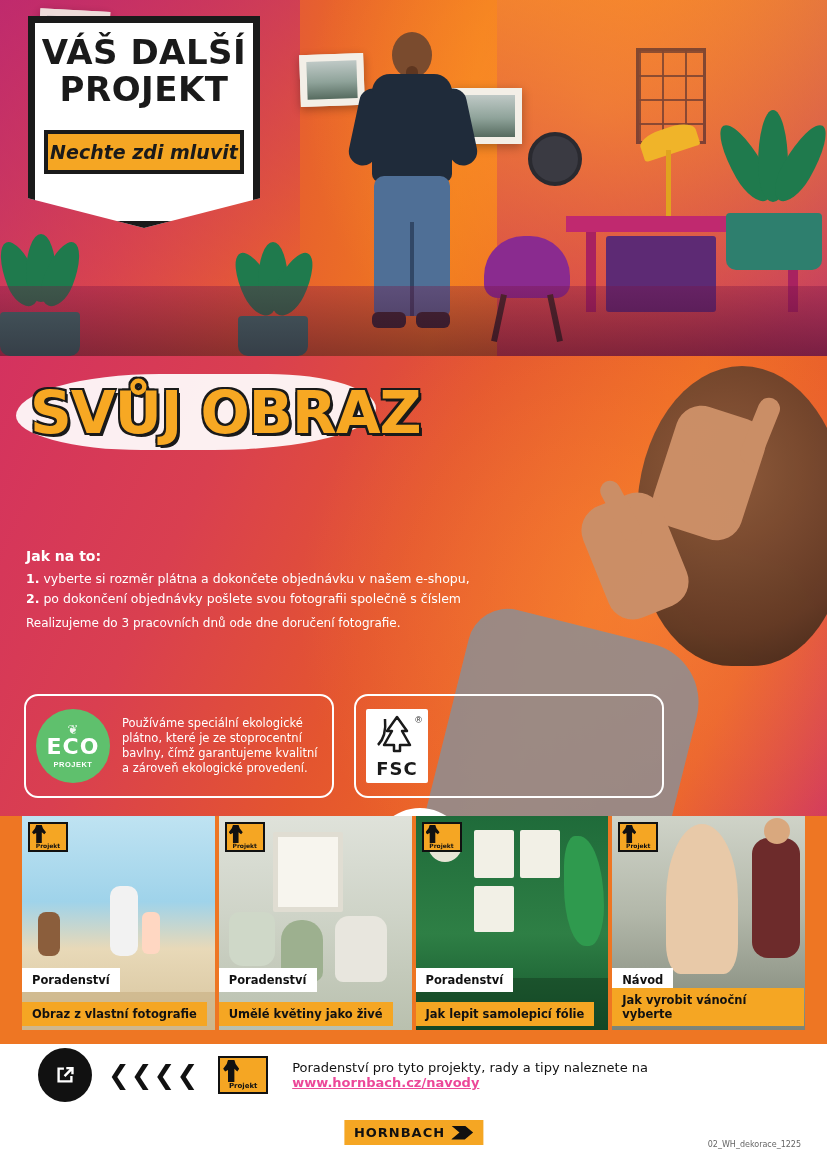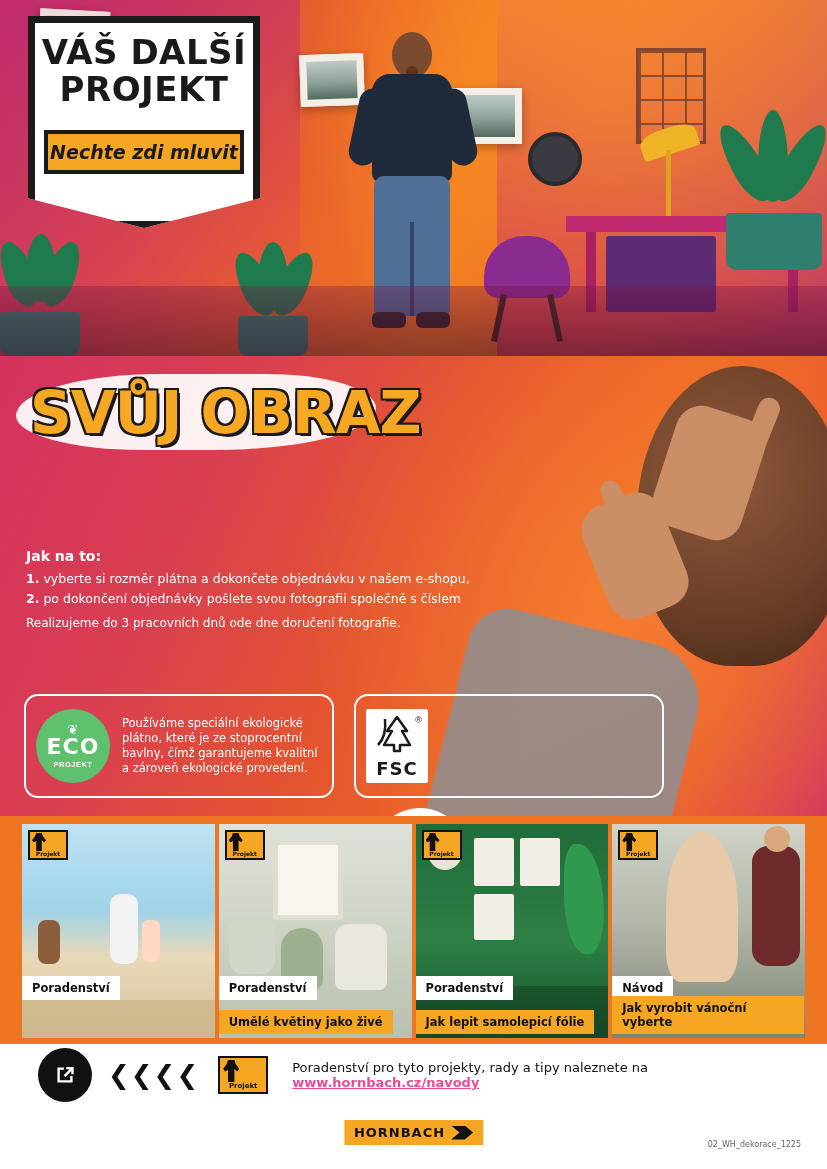--- a/index.html
+++ b/index.html
@@ -257,21 +257,21 @@
     flex-shrink:0; border-radius:2px; padding-bottom:4px; position:relative;
   }
   .fsc-tree { position:absolute; left:10px; top:6px; width:42px; height:38px; }
   .fsc-logo .fsc-text { font-size:18px; font-weight:bold; letter-spacing:1px; font-family:"DejaVu Sans", sans-serif; }
   .fsc-logo .fsc-r { position:absolute; right:6px; top:6px; font-size:9px; }
 
   
   .cards {
     position:absolute; left:0; top:816px; width:827px; height:228px;
     background:#ee7623;
-    padding:8px 22px;
+    padding:0 22px;
     display:flex; gap:4px;
   }
   .card {
     position:relative; width:195px; height:214px; margin-top:0; overflow:hidden;
   }
   .card .photo { position:absolute; inset:0; }
   .c1 .photo { background: linear-gradient(180deg, #bfe3f2 0%, #9fd3ea 40%, #e8d9b8 62%, #d6c39c 100%); }
   .c2 .photo { background: linear-gradient(180deg, #dfe2da 0%, #cfd4c8 45%, #b9c0ae 100%); }
   .c3 .photo { background: linear-gradient(180deg, #1f6b3a 0%, #2e7f45 55%, #14532b 100%); }
   .c4 .photo { background: linear-gradient(180deg, #cfd3c8 0%, #b3b8aa 45%, #7d8476 100%); }
@@ -494,20 +494,21 @@
         <div class="blob" style="left:16px;top:96px;width:22px;height:44px;background:#8b5e3c;border-radius:8px;"></div>
         <div class="blob" style="left:88px;top:70px;width:28px;height:70px;background:#f2f2f2;border-radius:10px;"></div>
         <div class="blob" style="left:120px;top:96px;width:18px;height:42px;background:#ffd7c2;border-radius:6px;"></div>
         <div class="blob" style="left:0;bottom:0;width:195px;height:38px;background:rgba(200,175,130,0.6);border-radius:0;"></div>
       </div>
       <div class="proj-badge">
         <span class="worker"></span>
         <span>Projekt</span>
       </div>
       <div class="cat">Poradenství</div>
+      <div class="title">Obraz z vlastní fotografie</div>
     </div>
 
     <div class="card c2">
       <div class="photo"></div>
       <div class="ill">
         <div class="blob" style="left:54px;top:16px;width:70px;height:80px;background:#f7f5ee;border:5px solid #e0ddd2;border-radius:2px;"></div>
         <div class="blob" style="left:10px;top:96px;width:46px;height:54px;background:#cfd8c8;border-radius:10px 10px 14px 14px;"></div>
         <div class="blob" style="left:62px;top:104px;width:42px;height:62px;background:#9db08f;border-radius:20px 20px 10px 10px;"></div>
         <div class="blob" style="left:116px;top:100px;width:52px;height:66px;background:#e8e6de;border-radius:14px 14px 8px 8px;"></div>
       </div>

